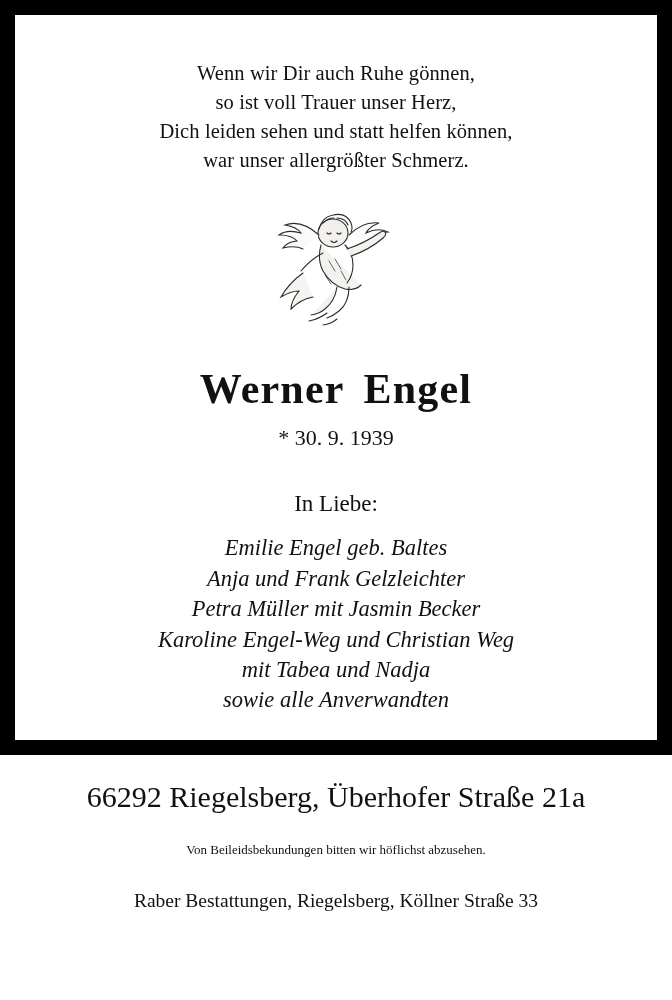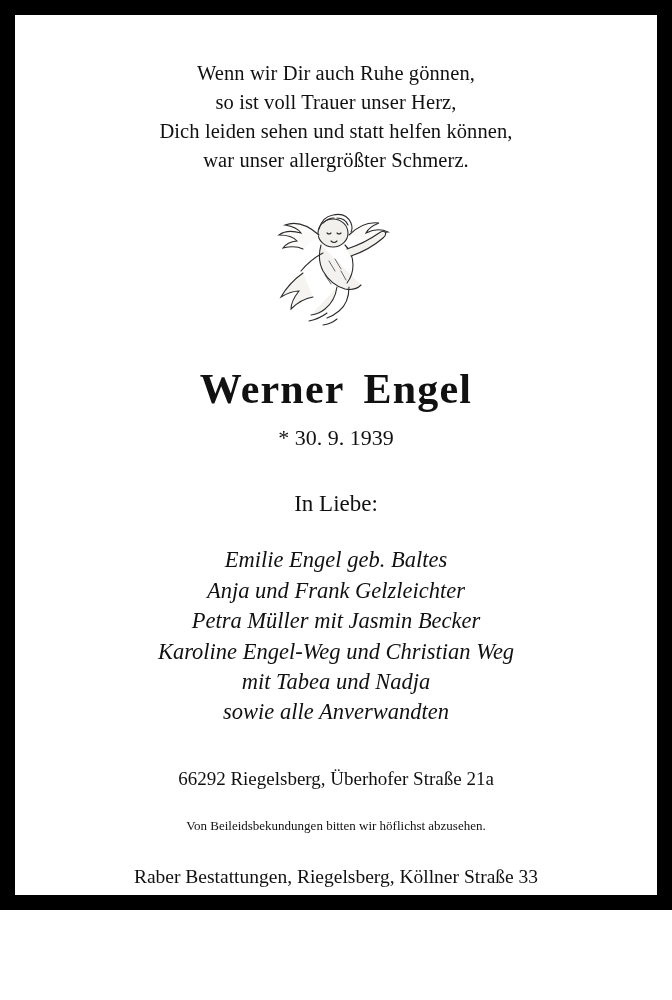--- a/index.html
+++ b/index.html
@@ -9,21 +9,21 @@
   }
   body {
     width: 672px;
     height: 1000px;
     font-family: "Liberation Serif", serif;
     color: #111111;
   }
   .obituary {
     box-sizing: border-box;
     width: 672px;
-    height: 910px;
+    height: 755px;
     background: #000000;
     padding: 14px;
   }
   .inner {
     box-sizing: border-box;
     width: 100%;
     height: 100%;
     background: #ffffff;
     border: 1px solid #000000;
     padding: 30px 34px 18px 34px;
@@ -66,30 +66,30 @@
     justify-content: center;
     text-align: right;
   }
 
   .inliebe {
     margin-top: 40px;
     font-size: 23px;
   }
 
   .family {
-    margin-top: 28px;
+    margin-top: 16px;
     font-style: italic;
     font-size: 22.5px;
     line-height: 1.35;
   }
   .family div { white-space: nowrap; }
 
   .address {
-    margin-top: 40px;
-    font-size: 19px;
+    margin-top: 64px;
+    font-size: 30px;
   }
 
   .ceremony {
     margin-top: 36px;
     font-size: 19.5px;
     line-height: 1.38;
   }
   .ceremony div { white-space: nowrap; }
 
   .condolences {

